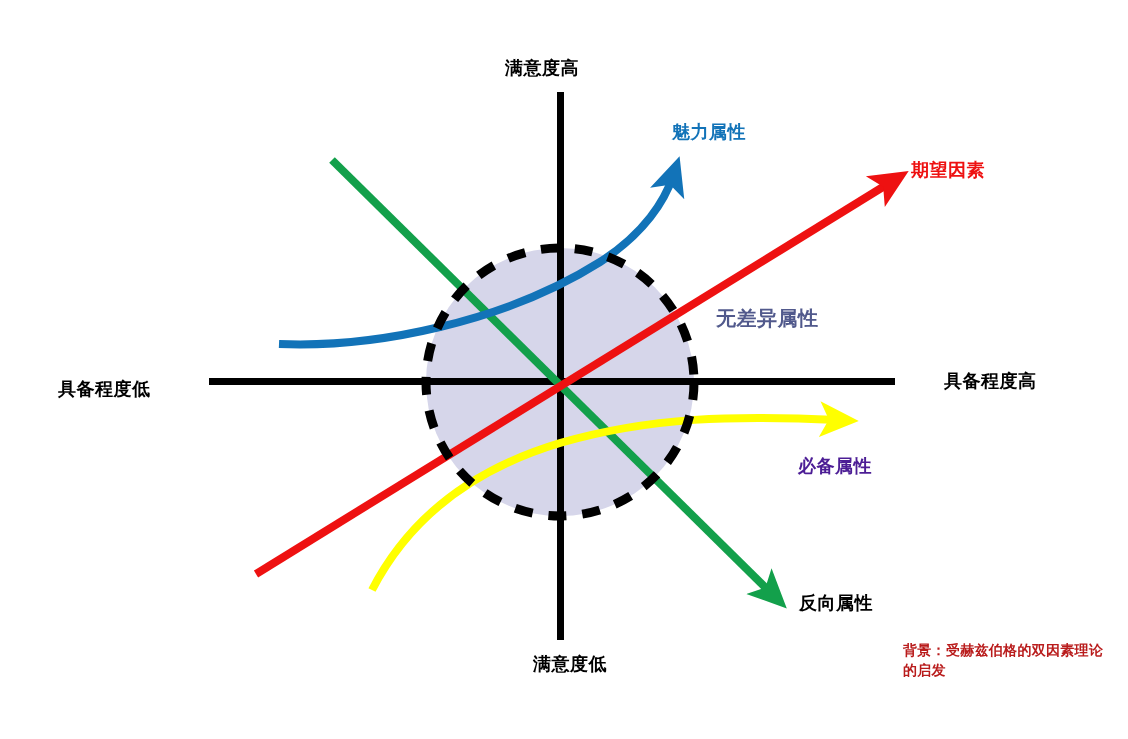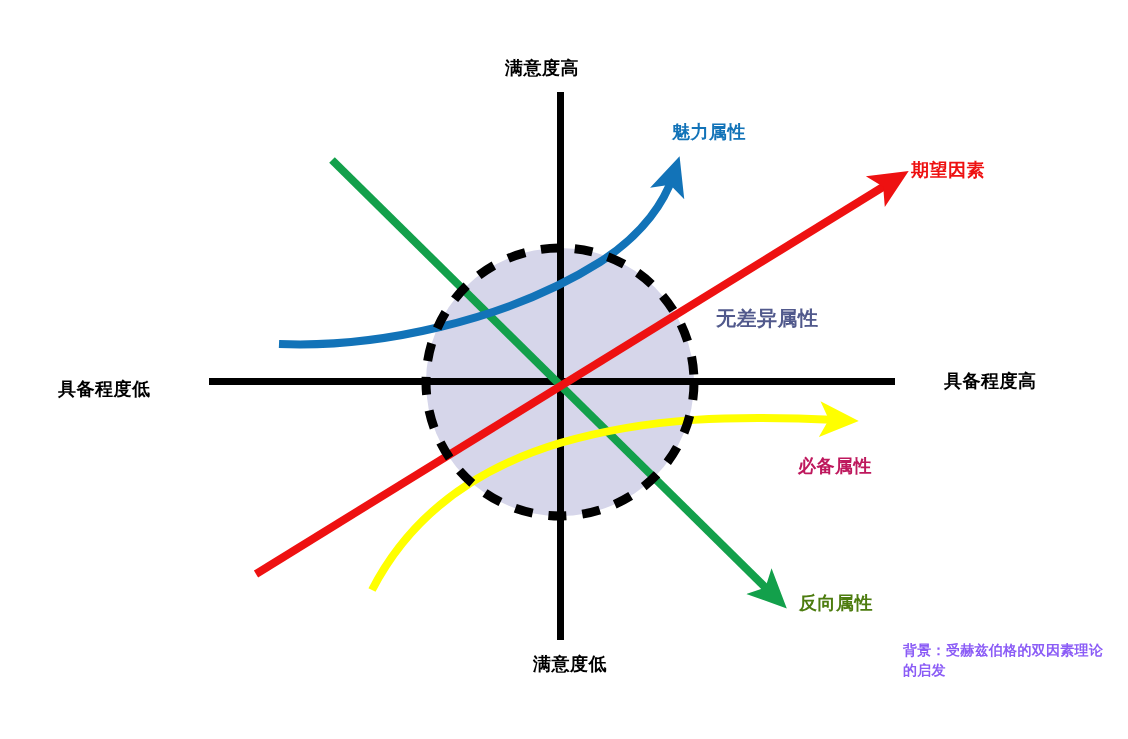--- a/index.html
+++ b/index.html
@@ -38,34 +38,34 @@
     color: #000000;
     letter-spacing: 0.5px;
   }
   .curve-lbl {
     font-size: 18px;
     font-weight: 700;
     letter-spacing: 0.5px;
   }
   .lbl-attractive { color: #1273b8; }
   .lbl-expected   { color: #ee1111; text-align: right; }
-  .lbl-must       { color: #be185d; }
-  .lbl-reverse    { color: #4d7c0f; }
+  .lbl-must       { color: #4c1d95; }
+  .lbl-reverse    { color: #000000; }
   .lbl-indifferent {
     color: #51598c;
     font-size: 20px;
     font-weight: 700;
     width: 104px;
     white-space: normal;
     letter-spacing: 0.5px;
   }
   .note {
     font-size: 14px;
     font-weight: 700;
-    color: #8b5cf6;
+    color: #b91c1c;
     width: 205px;
     white-space: normal;
     line-height: 1.45;
     letter-spacing: 0.3px;
   }
 </style>
 </head>
 <body>
 
 <div id="stage">

